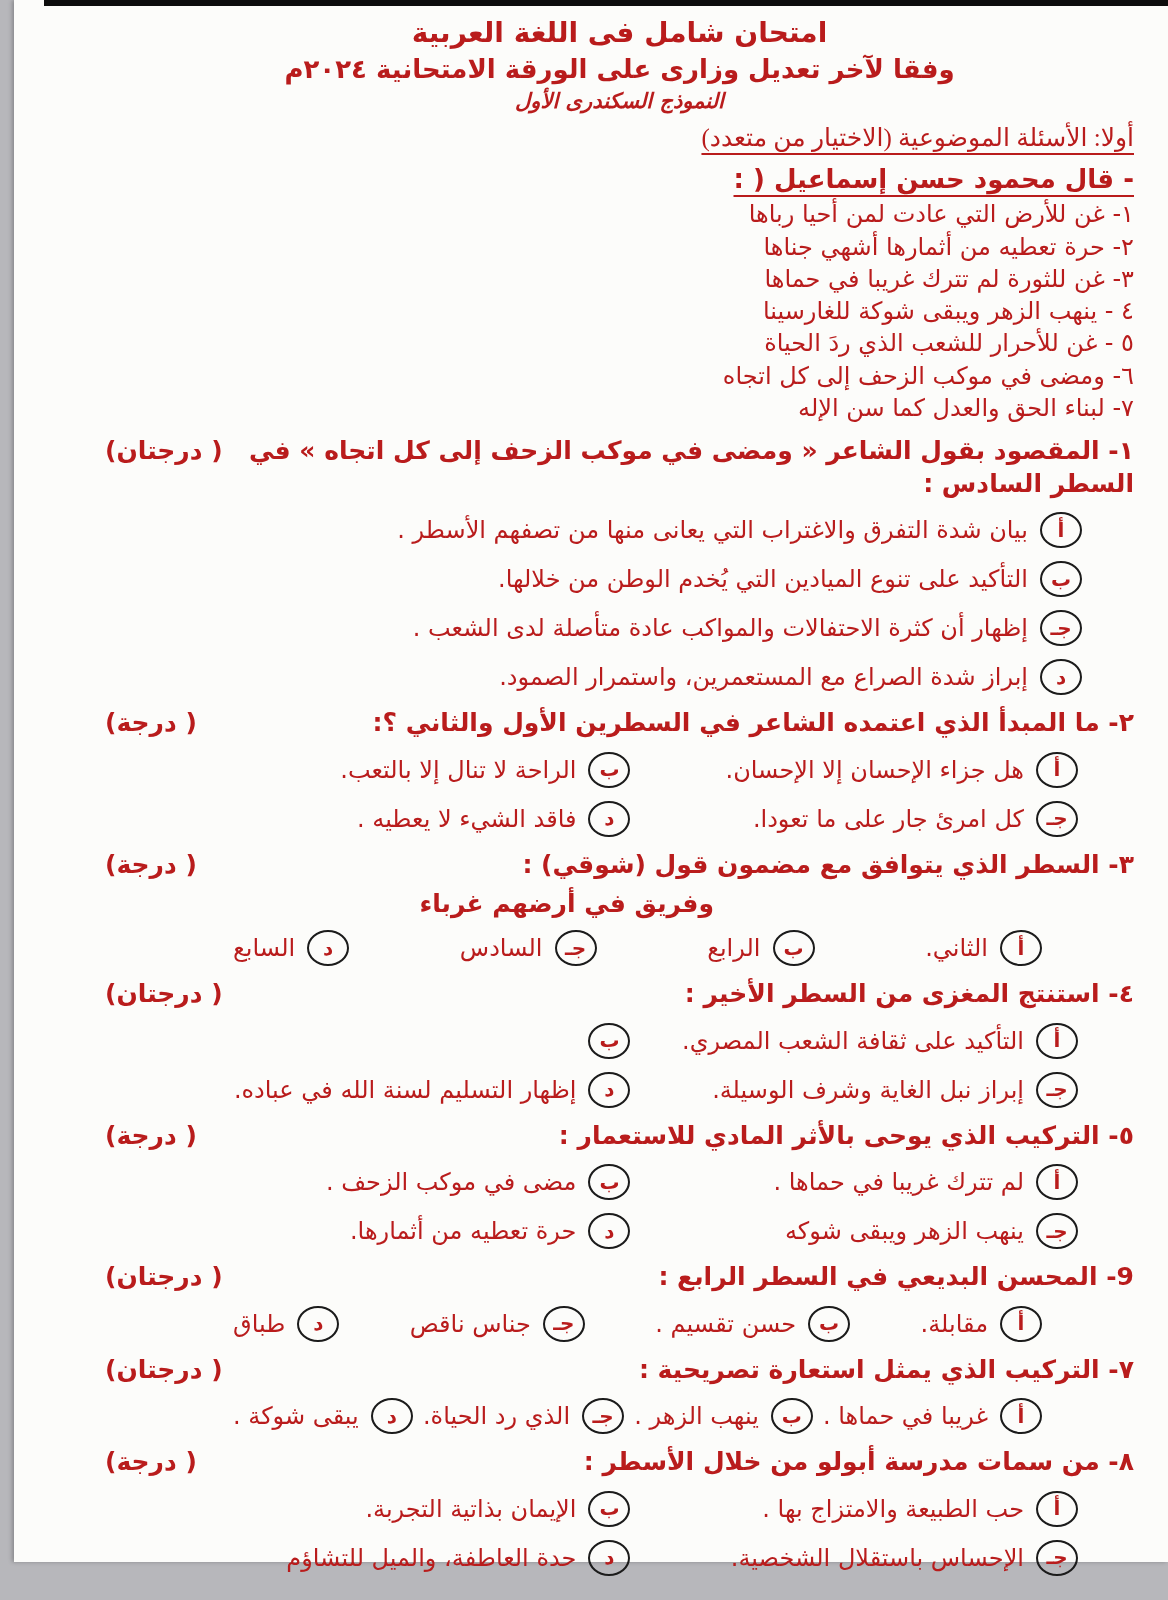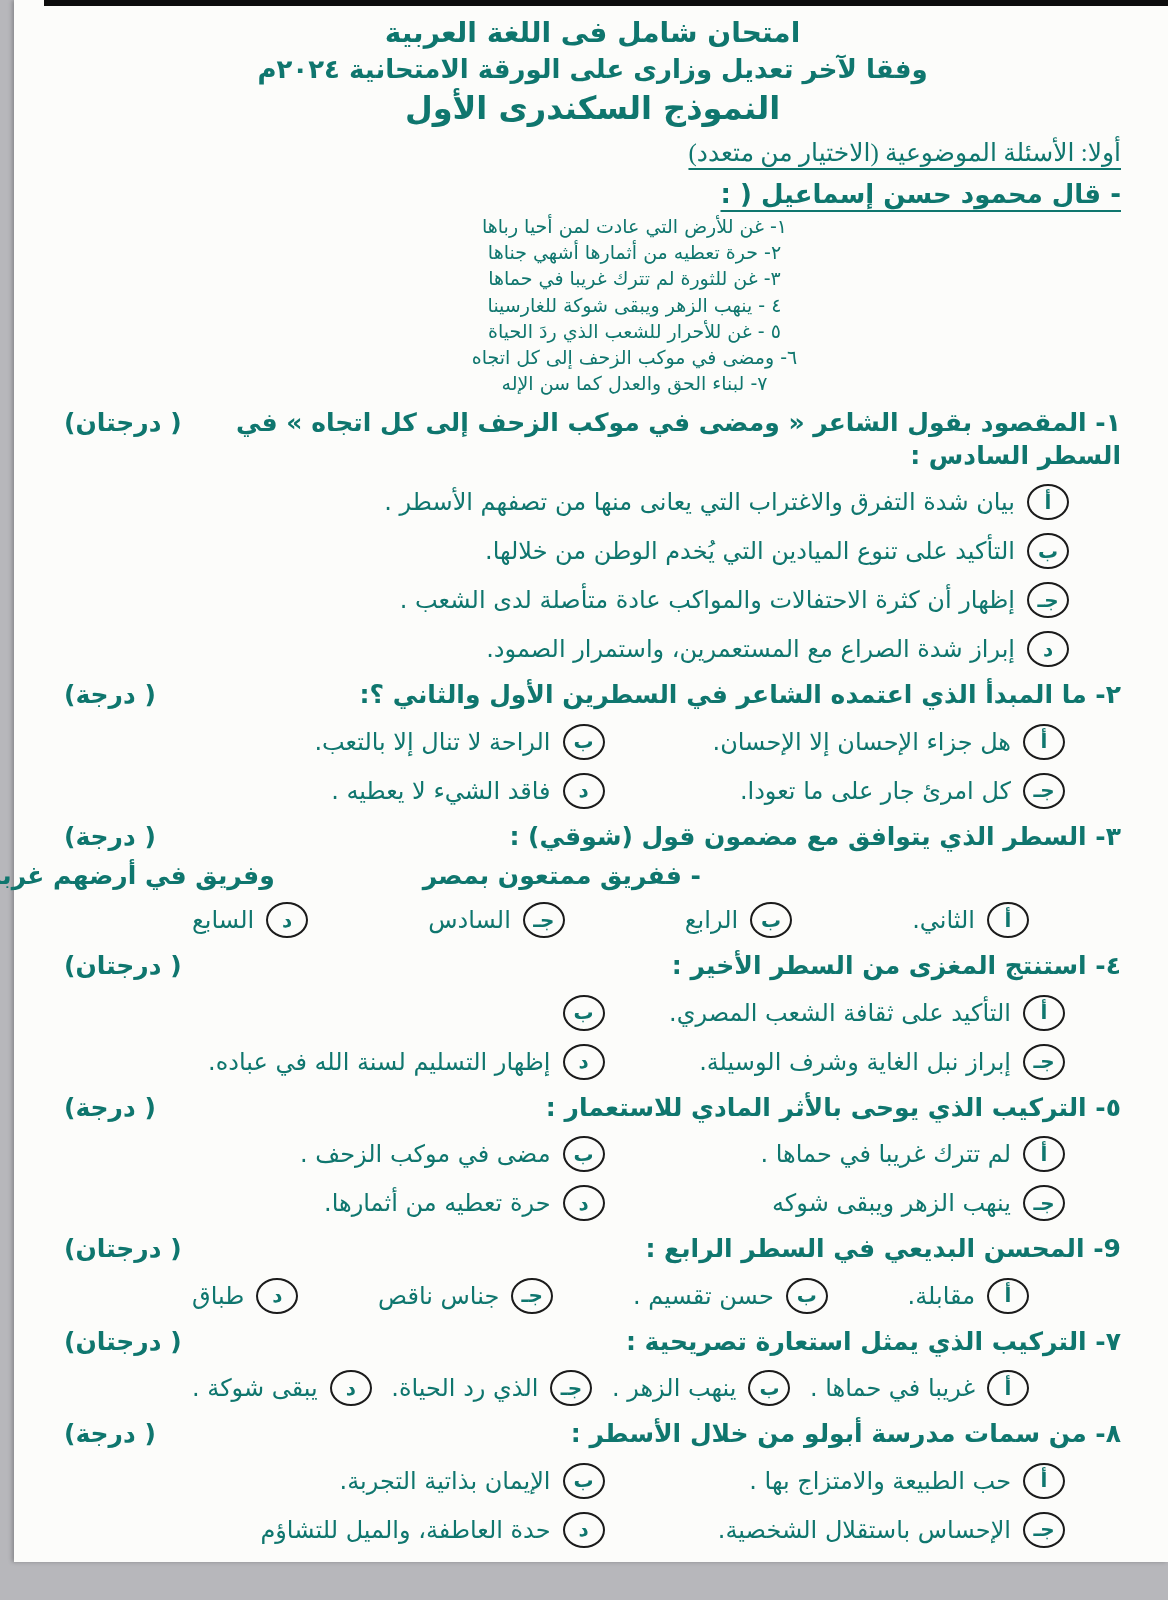--- a/index.html
+++ b/index.html
@@ -14,37 +14,38 @@
     position:absolute;left:14px;top:0;
     width:1154px;height:1562px;
     background:#fcfcfa;
     box-shadow:-2px 0 4px rgba(0,0,0,.25);
   }
   .top-bar{
     position:absolute;left:30px;top:0;right:0;height:6px;background:#0d0d0d;
   }
   .content{
     position:relative;direction:rtl;
-    padding:10px 47px 0 50px;
-    color:#0f766e;
+    padding:10px 34px 0 50px;
+    color:#b91c1c;
+    margin-left:41px;
   }
   .t-center{text-align:center;font-weight:bold;}
   .title{font-size:28px;line-height:1.35;margin-top:4px;}
   .subtitle{font-size:26px;line-height:1.35;}
-  .model{font-size:32px;line-height:1.35;}
+  .model{font-size:21px;line-height:1.35;font-style:italic;}
   .section-line{
     font-size:25px;margin-top:8px;
     text-decoration:underline;text-underline-offset:7px;text-decoration-thickness:2px;font-family:Liberation Serif, serif;
   }
   .poet-line{
     font-size:26px;font-weight:bold;margin-top:12px;
     text-decoration:underline;text-underline-offset:7px;text-decoration-thickness:2px;
   }
   .poem{margin-left:84px;margin-top:6px;}
-  .poem-line{text-align:center;font-size:19px;line-height:1.22;margin:3px 0;}
+  .poem-line{text-align:right;font-size:24px;line-height:1.22;margin:3px 0;}
   .question{margin-top:12px;}
   .q-head{
     display:flex;justify-content:space-between;align-items:baseline;
     font-size:25px;font-weight:bold;line-height:1.3;
   }
   .q-marks{white-space:nowrap;padding-right:20px;}
   .opt{display:flex;align-items:center;gap:12px;font-size:24px;line-height:1.25;}
   .circle{
     box-sizing:border-box;min-width:42px;width:42px;height:36px;
     border:2.5px solid #1b1b1b;border-radius:50%;
@@ -133,21 +134,20 @@
           </div>
         </div>
       </section>
 
       <section class="question">
         <div class="q-head">
           <span class="q-text">٣- السطر الذي يتوافق مع مضمون قول (شوقي) :</span>
           <span class="q-marks">( درجة)</span>
         </div>
         <div class="quote">
-          <span>- ففريق ممتعون بمصر</span>
           <span>وفريق في أرضهم غرباء</span>
         </div>
         <div class="opts-row">
           <div class="opt">
             <span class="circle">أ</span>
             <span>الثاني.</span>
           </div>
           <div class="opt">
             <span class="circle">ب</span>
             <span>الرابع</span>

